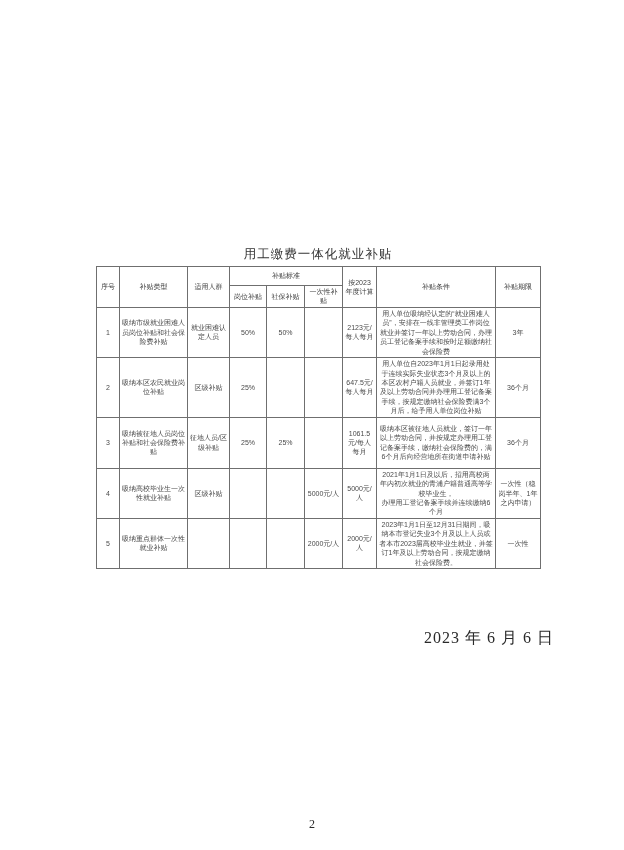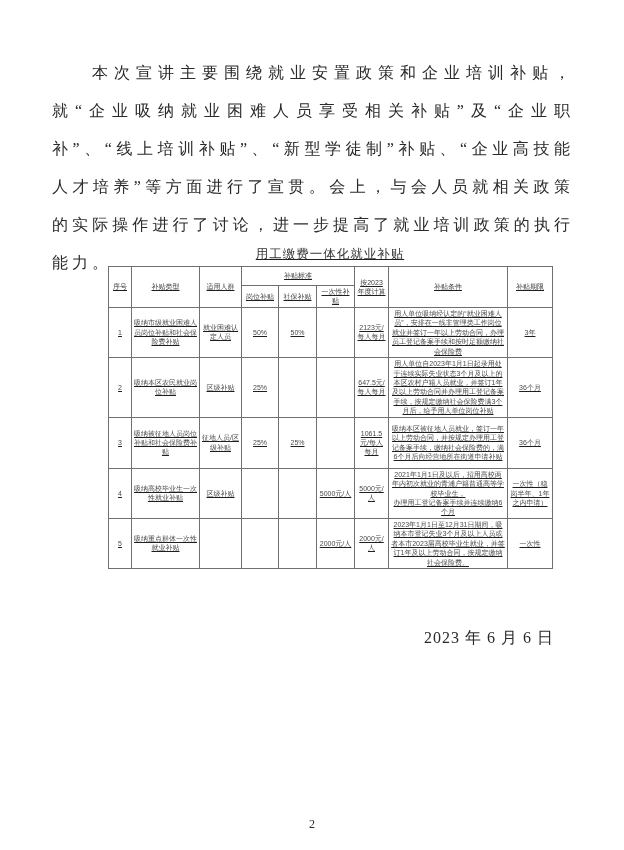--- a/index.html
+++ b/index.html
@@ -22,23 +22,22 @@
     font-size: 16px;
     line-height: 38px;
     letter-spacing: 4px;
     text-align: justify;
     text-indent: 40px;
     color: #2a2a2a;
   }
   .table-block {
     position: absolute;
     top: 246px;
-    left: 108px;
+    left: 96px;
     width: 444px;
-    text-decoration: underline;
   }
   .table-title {
     text-align: center;
     font-size: 12.5px;
     letter-spacing: 1px;
     color: #333;
     margin-bottom: 3px;
     font-family: "Liberation Serif", "DejaVu Serif", serif;
   }
   table.subsidy {
@@ -84,21 +83,20 @@
     text-align: center;
     font-size: 12px;
     color: #2a2a2a;
   }
 </style>
 </head>
 <body>
 
 <div class="page">
 
-  <p class="body-paragraph">本次宣讲主要围绕就业安置政策和企业培训补贴，就“企业吸纳就业困难人员享受相关补贴”及“企业职补”、“线上培训补贴”、“新型学徒制”补贴、“企业高技能人才培养”等方面进行了宣贯。会上，与会人员就相关政策的实际操作进行了讨论，进一步提高了就业培训政策的执行能力。</p>
 
   <div class="table-block">
     <div class="table-title">用工缴费一体化就业补贴</div>
 
     <table class="subsidy">
       <colgroup>
         <col style="width:23px">
           <col style="width:68px">
           <col style="width:42px">
         <col style="width:37px">

